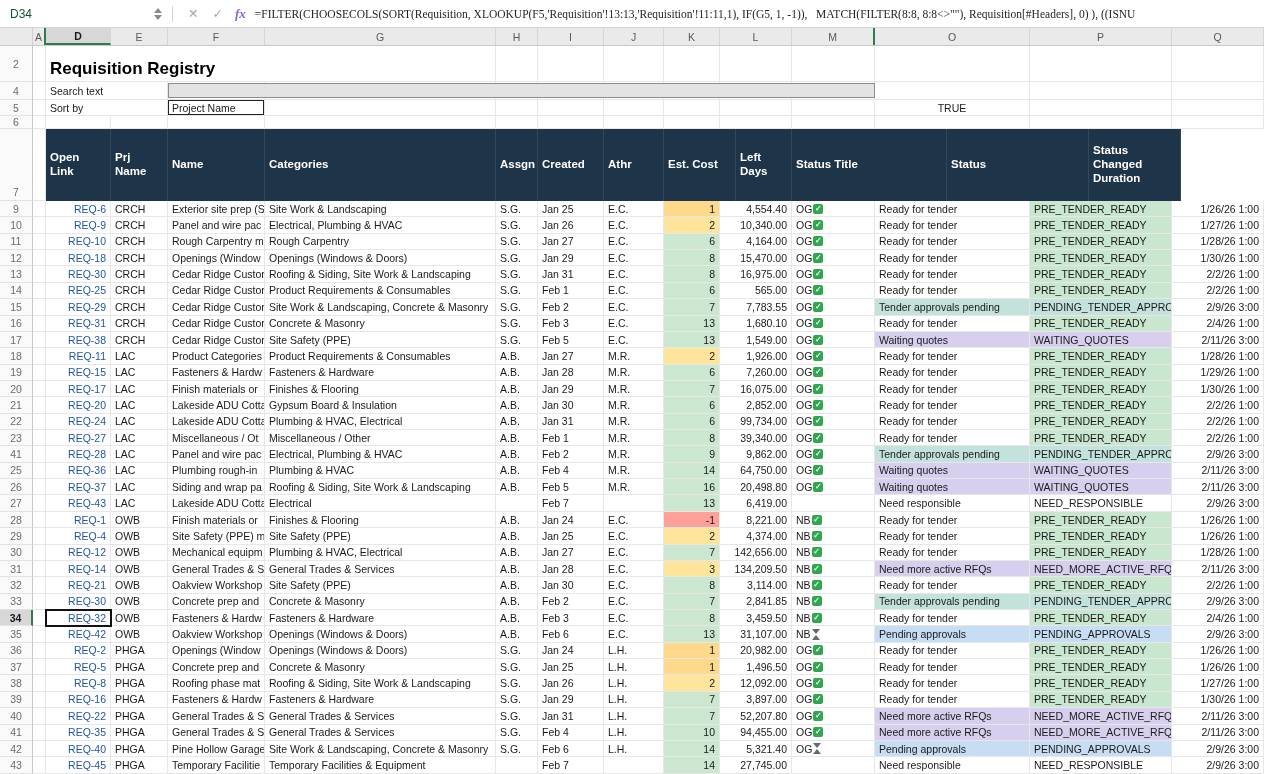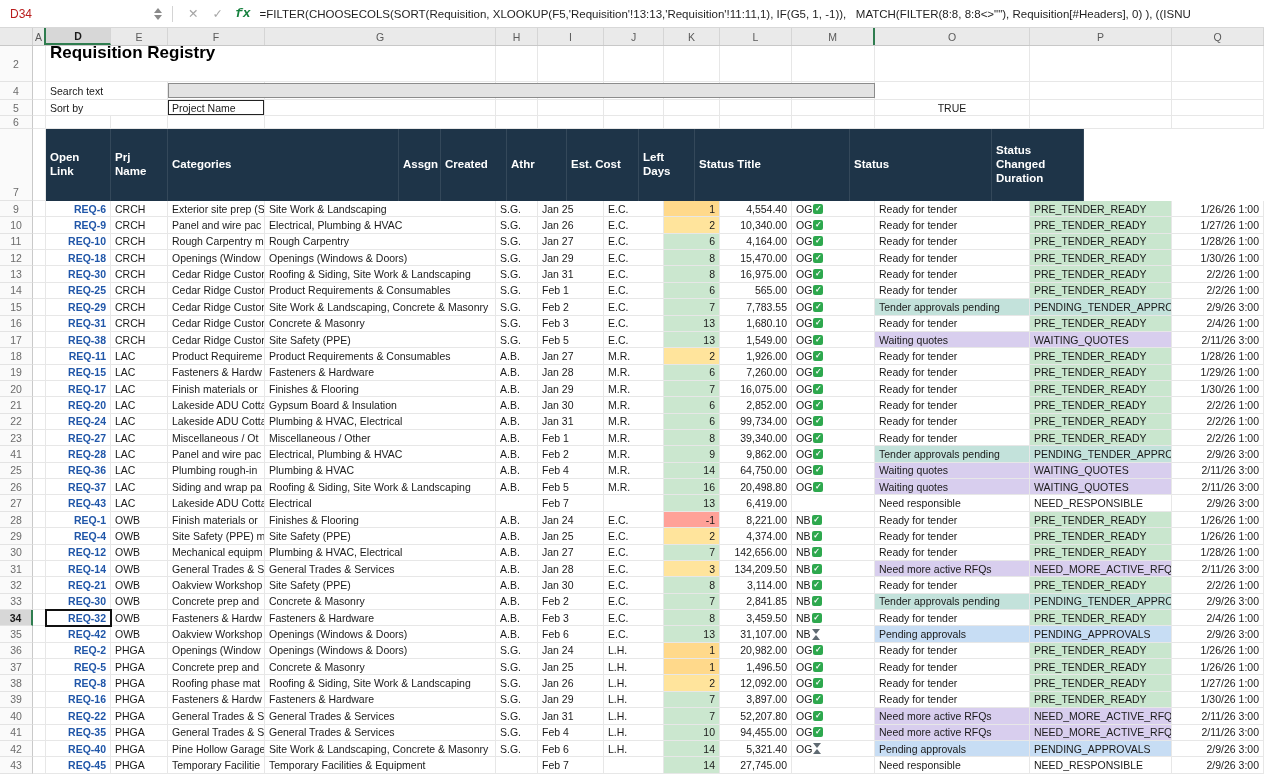--- a/index.html
+++ b/index.html
@@ -1,65 +1,65 @@
 <!DOCTYPE html>
 <html><head>
 <meta charset="utf-8">
 <style>
   *{box-sizing:border-box;margin:0;padding:0;}
   body{margin:0;background:#ffffff;font-family:"Liberation Sans",sans-serif;}
   .app{width:1264px;height:774px;overflow:hidden;background:#fff;position:relative;}
 
   
   .fbar{height:28px;display:flex;align-items:center;background:#fff;border-bottom:1px solid #d8d8d8;}
-  .namebox{width:150px;padding-left:10px;font-size:12px;color:#b91c1c;white-space:nowrap;overflow:hidden;}
+  .namebox{width:150px;padding-left:10px;font-size:12px;color:#14532d;white-space:nowrap;overflow:hidden;}
   .stepper{width:16px;height:100%;display:flex;flex-direction:column;align-items:center;justify-content:center;gap:2px;}
   .tri-up{width:0;height:0;border-left:4px solid transparent;border-right:4px solid transparent;border-bottom:5px solid #8a8a8a;}
   .tri-down{width:0;height:0;border-left:4px solid transparent;border-right:4px solid transparent;border-top:5px solid #8a8a8a;}
   .vdiv{width:1px;height:16px;background:#d4d4d4;margin:0 8px 0 6px;}
   .fb-x,.fb-ok{color:#a6a6a6;font-size:12.5px;padding:0 7px;}
-  .fb-fx{font-family:Liberation Mono, monospace;font-style:italic;font-weight:bold;color:#15803d;font-size:13px;padding:0 9px 0 5px;}
-  .formula{flex:1;font-size:11.5px;color:#1f1f1f;white-space:pre;overflow:hidden;}
+  .fb-fx{font-family:Liberation Serif, serif;font-style:italic;font-weight:bold;color:#8b5cf6;font-size:13px;padding:0 9px 0 5px;}
+  .formula{flex:1;font-size:11.5px;color:#1f1f1f;white-space:pre;overflow:hidden;font-family:Liberation Serif, serif;}
 
   
   .letters{display:flex;height:18px;background:#eaeaea;border-bottom:1px solid #c8c8c8;}
   .corner{width:33px;flex:none;border-right:1px solid #cfcfcf;}
   .colL{flex:none;display:flex;align-items:center;justify-content:center;font-size:10.5px;color:#5a5a5a;border-right:1px solid #d5d5d5;}
   .sel-col{background:#d7d7d7;border-bottom:2px solid #2f7d4f;color:#1a1a1a;font-weight:bold;}
   .hid-after{border-right:2px solid #2f7d4f;}
 
   
   .cA{width:13px}.cD{width:65px}.cE{width:57px}.cF{width:97px}.cG{width:231px}.cH{width:42px}
   .cI{width:66px}.cJ{width:60px}.cK{width:56px}.cL{width:72px}.cM{width:83px}.cO{width:155px}
   .cP{width:142px}.cQ{width:92px}
 
   
   .xrow{display:flex;}
   .rh{width:33px;flex:none;display:flex;align-items:center;justify-content:center;font-size:10.5px;color:#6b6b6b;background:#fafafa;border-right:1px solid #c9c9c9;border-bottom:1px solid #e3e3e3;}
   .xc{flex:none;border-right:1px solid #e7e7e7;border-bottom:1px solid #e7e7e7;display:flex;align-items:center;padding:0 4px;font-size:10.5px;color:#1a1a1a;white-space:nowrap;overflow:hidden;}
   .nb{border-right:none;}
 
   .r2{height:36px;}
-  .title-cell{overflow:visible;align-items:flex-end;padding-bottom:18px;}
+  .title-cell{overflow:visible;align-items:flex-end;padding-bottom:2px;}
   .title{font-size:17px;font-weight:bold;color:#000;white-space:nowrap;position:relative;z-index:2;}
   .r4{height:18px;position:relative;}
   .searchbox{position:absolute;left:168px;top:1px;width:707px;height:15px;background:#e3e3e3;border:1px solid #8c8c8c;}
   .r5{height:16px;}
   .sortcell{box-shadow:inset 0 0 0 1px #222;background:#fff;}
   .truecell{justify-content:center;}
   .r6{height:13px;}
 
   
   .r7{height:72px;}
   .hc{background:#1e3448;color:#fff;font-weight:bold;font-size:11.5px;line-height:1.2;border-right:1px solid rgba(255,255,255,.10);border-bottom:none;white-space:normal;overflow:hidden;display:flex;align-items:center;padding:0 4px;}
   .rh-b{align-items:flex-end;justify-content:center;padding-bottom:2px;}
 
   
   .drow{height:16.37px;}
-  .link{color:#2056a8;font-weight:bold;justify-content:flex-end;}
+  .link{color:#2056a8;font-weight:normal;justify-content:flex-end;}
   .num{justify-content:flex-end;}
   .appr{gap:1px;}
   .ic-check{flex:none;width:10px;height:10px;border-radius:2px;background:#2ea84e;color:#fff;font-size:8px;font-weight:bold;display:flex;align-items:center;justify-content:center;line-height:1;}
   .ic-hg{flex:none;display:flex;flex-direction:column;align-items:center;}
   .ic-hg::before{content:"";width:0;height:0;border-left:4px solid transparent;border-right:4px solid transparent;border-top:5px solid #5f6a72;}
   .ic-hg::after{content:"";width:0;height:0;border-left:4px solid transparent;border-right:4px solid transparent;border-bottom:5px solid #5f6a72;margin-top:1px;}
 
   .ld-green{background:#cbe7cf}.ld-yellow{background:#ffe49c}.ld-orange{background:#ffd98b}.ld-red{background:#ffa198}
   .st-green{background:#c9e6ce}.st-teal{background:#c3e2db}.st-purple{background:#d8ceee}.st-blue{background:#c7ddf4}
 
@@ -176,20 +176,21 @@
     <div class="xc cO"></div>
     <div class="xc cP"></div>
     <div class="xc cQ"></div>
   </div>
 
   <div class="xrow r7">
     <div class="rh rh-b">7</div>
     <div class="xc cA"></div>
     <div class="xc cD hc">Open Link</div>
     <div class="xc cE hc">Prj Name</div>
+    <div class="xc cF hc">Name</div>
     <div class="xc cG hc">Categories</div>
     <div class="xc cH hc">Assgn</div>
     <div class="xc cI hc">Created</div>
     <div class="xc cJ hc">Athr</div>
     <div class="xc cL hc">Est. Cost</div>
     <div class="xc cK hc">Left Days</div>
     <div class="xc cO hc">Status Title</div>
     <div class="xc cP hc">Status</div>
     <div class="xc cQ hc">Status Changed Duration</div>
   </div>
@@ -373,21 +374,21 @@
         </div>
     <div class="xc cO st-purple">Waiting quotes</div>
     <div class="xc cP st-purple">WAITING_QUOTES</div>
     <div class="xc cQ num">2/11/26 3:00</div>
   </div>
       <div class="xrow drow">
     <div class="rh">18</div>
     <div class="xc cA"></div>
     <div class="xc cD link">REQ-11</div>
     <div class="xc cE">LAC</div>
-    <div class="xc cF">Product Requireme</div>
+    <div class="xc cF">Product Categories</div>
     <div class="xc cG">Product Requirements &amp; Consumables</div>
     <div class="xc cH">A.B.</div>
     <div class="xc cI">Jan 27</div>
     <div class="xc cJ">M.R.</div>
     <div class="xc cK num ld-yellow">2</div>
     <div class="xc cL num">1,926.00</div>
     <div class="xc cM appr">
           <span>OG</span>
           <span class="ic ic-check">✓</span>
         </div>

